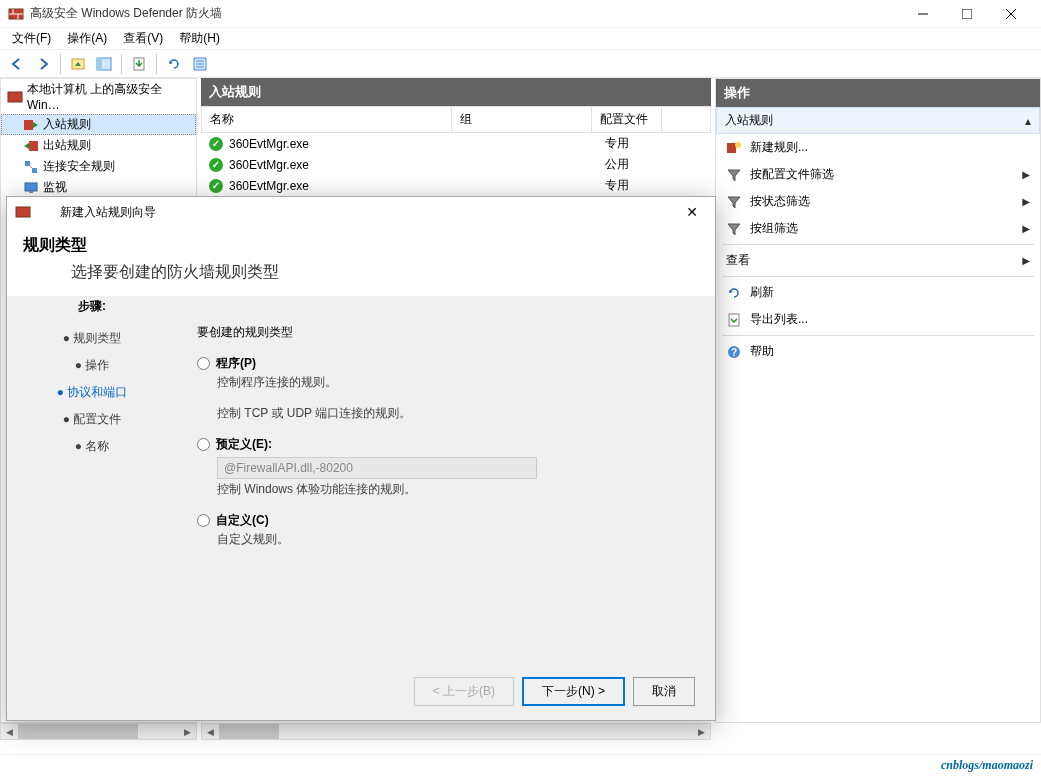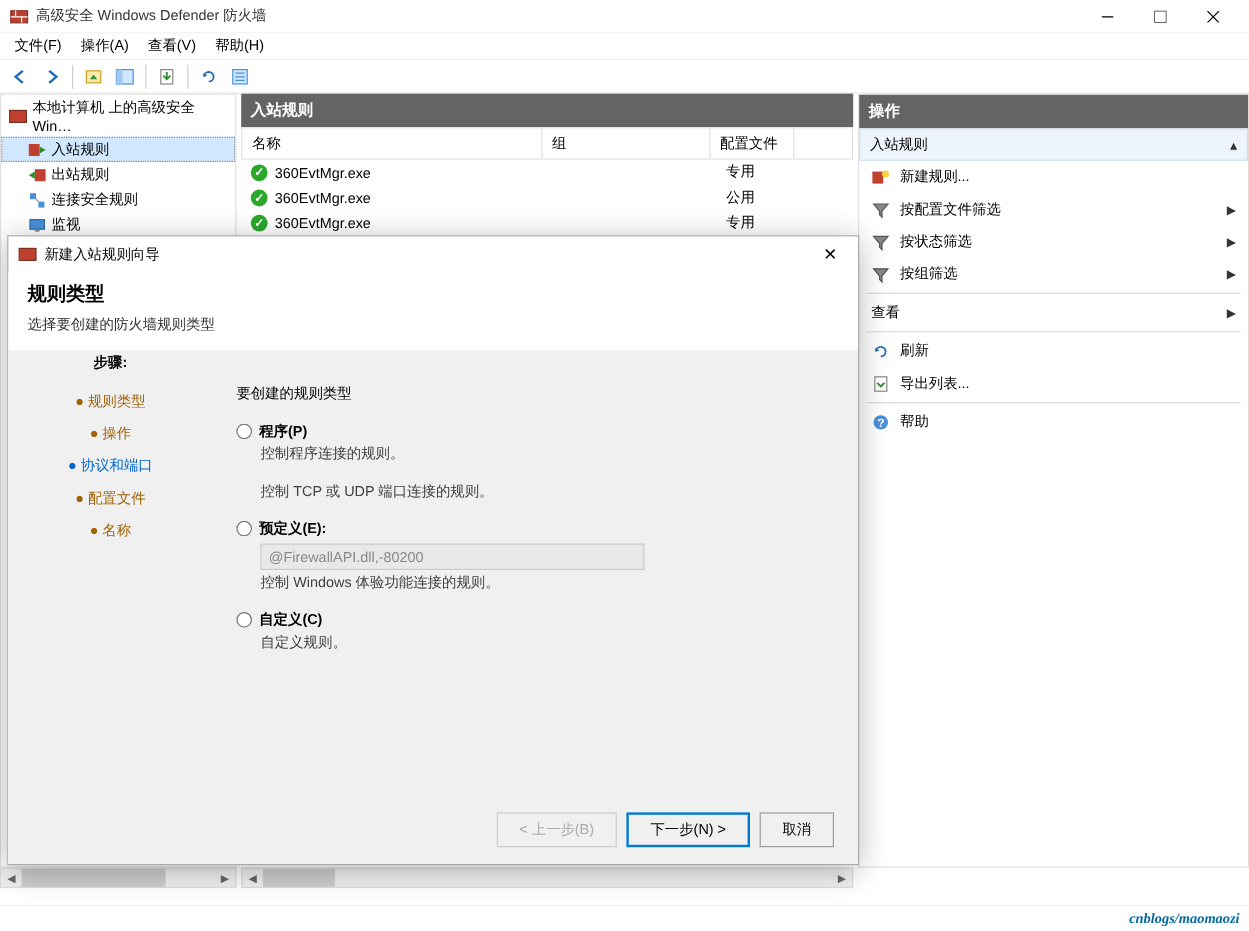--- a/index.html
+++ b/index.html
@@ -40,29 +40,29 @@
 .actions-panel { width: 326px; background: #fff; border: 1px solid #e0e0e0; display: flex; flex-direction: column; }
 .actions-header { background: #646464; color: #fff; padding: 5px 8px; font-weight: bold; font-size: 13px; }
 .actions-subhead { background: #eef4fb; border: 1px solid #d0dff0; padding: 4px 8px; display:flex; justify-content:space-between; align-items:center;}
 .act-item { display: flex; align-items: center; padding: 5px 10px; gap: 8px; }
 .act-item .aicon { width: 16px; height: 16px; flex-shrink: 0; }
 .act-item .chevron { margin-left: auto; color: #333; font-size: 10px; }
 
 .wizard { position: absolute; top: 196px; left: 6px; width: 710px; height: 525px; background: #fff; border: 1px solid #aaa; box-shadow: 0 5px 25px rgba(0,0,0,0.3); display: flex; flex-direction: column; z-index: 100; }
 .wizard-titlebar { height: 30px; display: flex; align-items: center; padding: 0 8px; }
 .wizard-titlebar .wicon { width: 16px; height: 16px; margin-right: 6px; }
-.wizard-titlebar .wtitle { flex: 1; }
+.wizard-titlebar .wtitle { flex: 1; margin-left: 23px; }
 .wizard-titlebar .wclose { width: 30px; display:flex;justify-content:center;align-items:center;font-size:14px; }
 .wizard-head { padding: 8px 16px 12px 16px; background: #fff; border-bottom: 1px solid #fff;}
 .wizard-head h1 { font-size: 16px; font-weight: bold; margin-bottom: 6px; }
-.wizard-head p { font-size: 12px; color: #333; }
+.wizard-head p { font-size: 16px; color: #333; margin-left: 48px; }
 .wizard-body { flex: 1; display: flex; background: #f0f0f0; }
 .wizard-steps { width: 170px; background: #f0f0f0; padding: 2px 8px; text-align: center; }
 .wizard-steps .stephead { font-weight: bold; margin-bottom: 10px; }
-.wizard-steps .step { padding: 5px 4px; color: #a16207; }
+.wizard-steps .step { padding: 5px 4px; color: #404040; }
 .wizard-steps .step.active { color: #0066cc; }
 .wizard-main { flex: 1; background: #f0f0f0; padding: 28px 20px; position: relative; }
 .wizard-main .prompt { margin-bottom: 14px; }
 .radio-opt { margin-bottom: 14px; }
 .radio-opt .rline { display: flex; align-items: center; gap: 6px; }
 .radio-opt .rdesc { margin-left: 20px; color: #404040; margin-top: 2px; }
 .radio-opt input[type=radio] { margin: 0; }
 .predef-select { margin-left: 20px; margin-top: 4px; width: 320px; padding: 3px 6px; background: #e8e8e8; border: 1px solid #ccc; color: #888; }
 .wizard-btns { position: absolute; bottom: 14px; right: 20px; display: flex; gap: 8px; }
 .wizard-btns button { padding: 4px 18px; font-size: 12px; background: #f0f0f0; border: 1px solid #999; }

